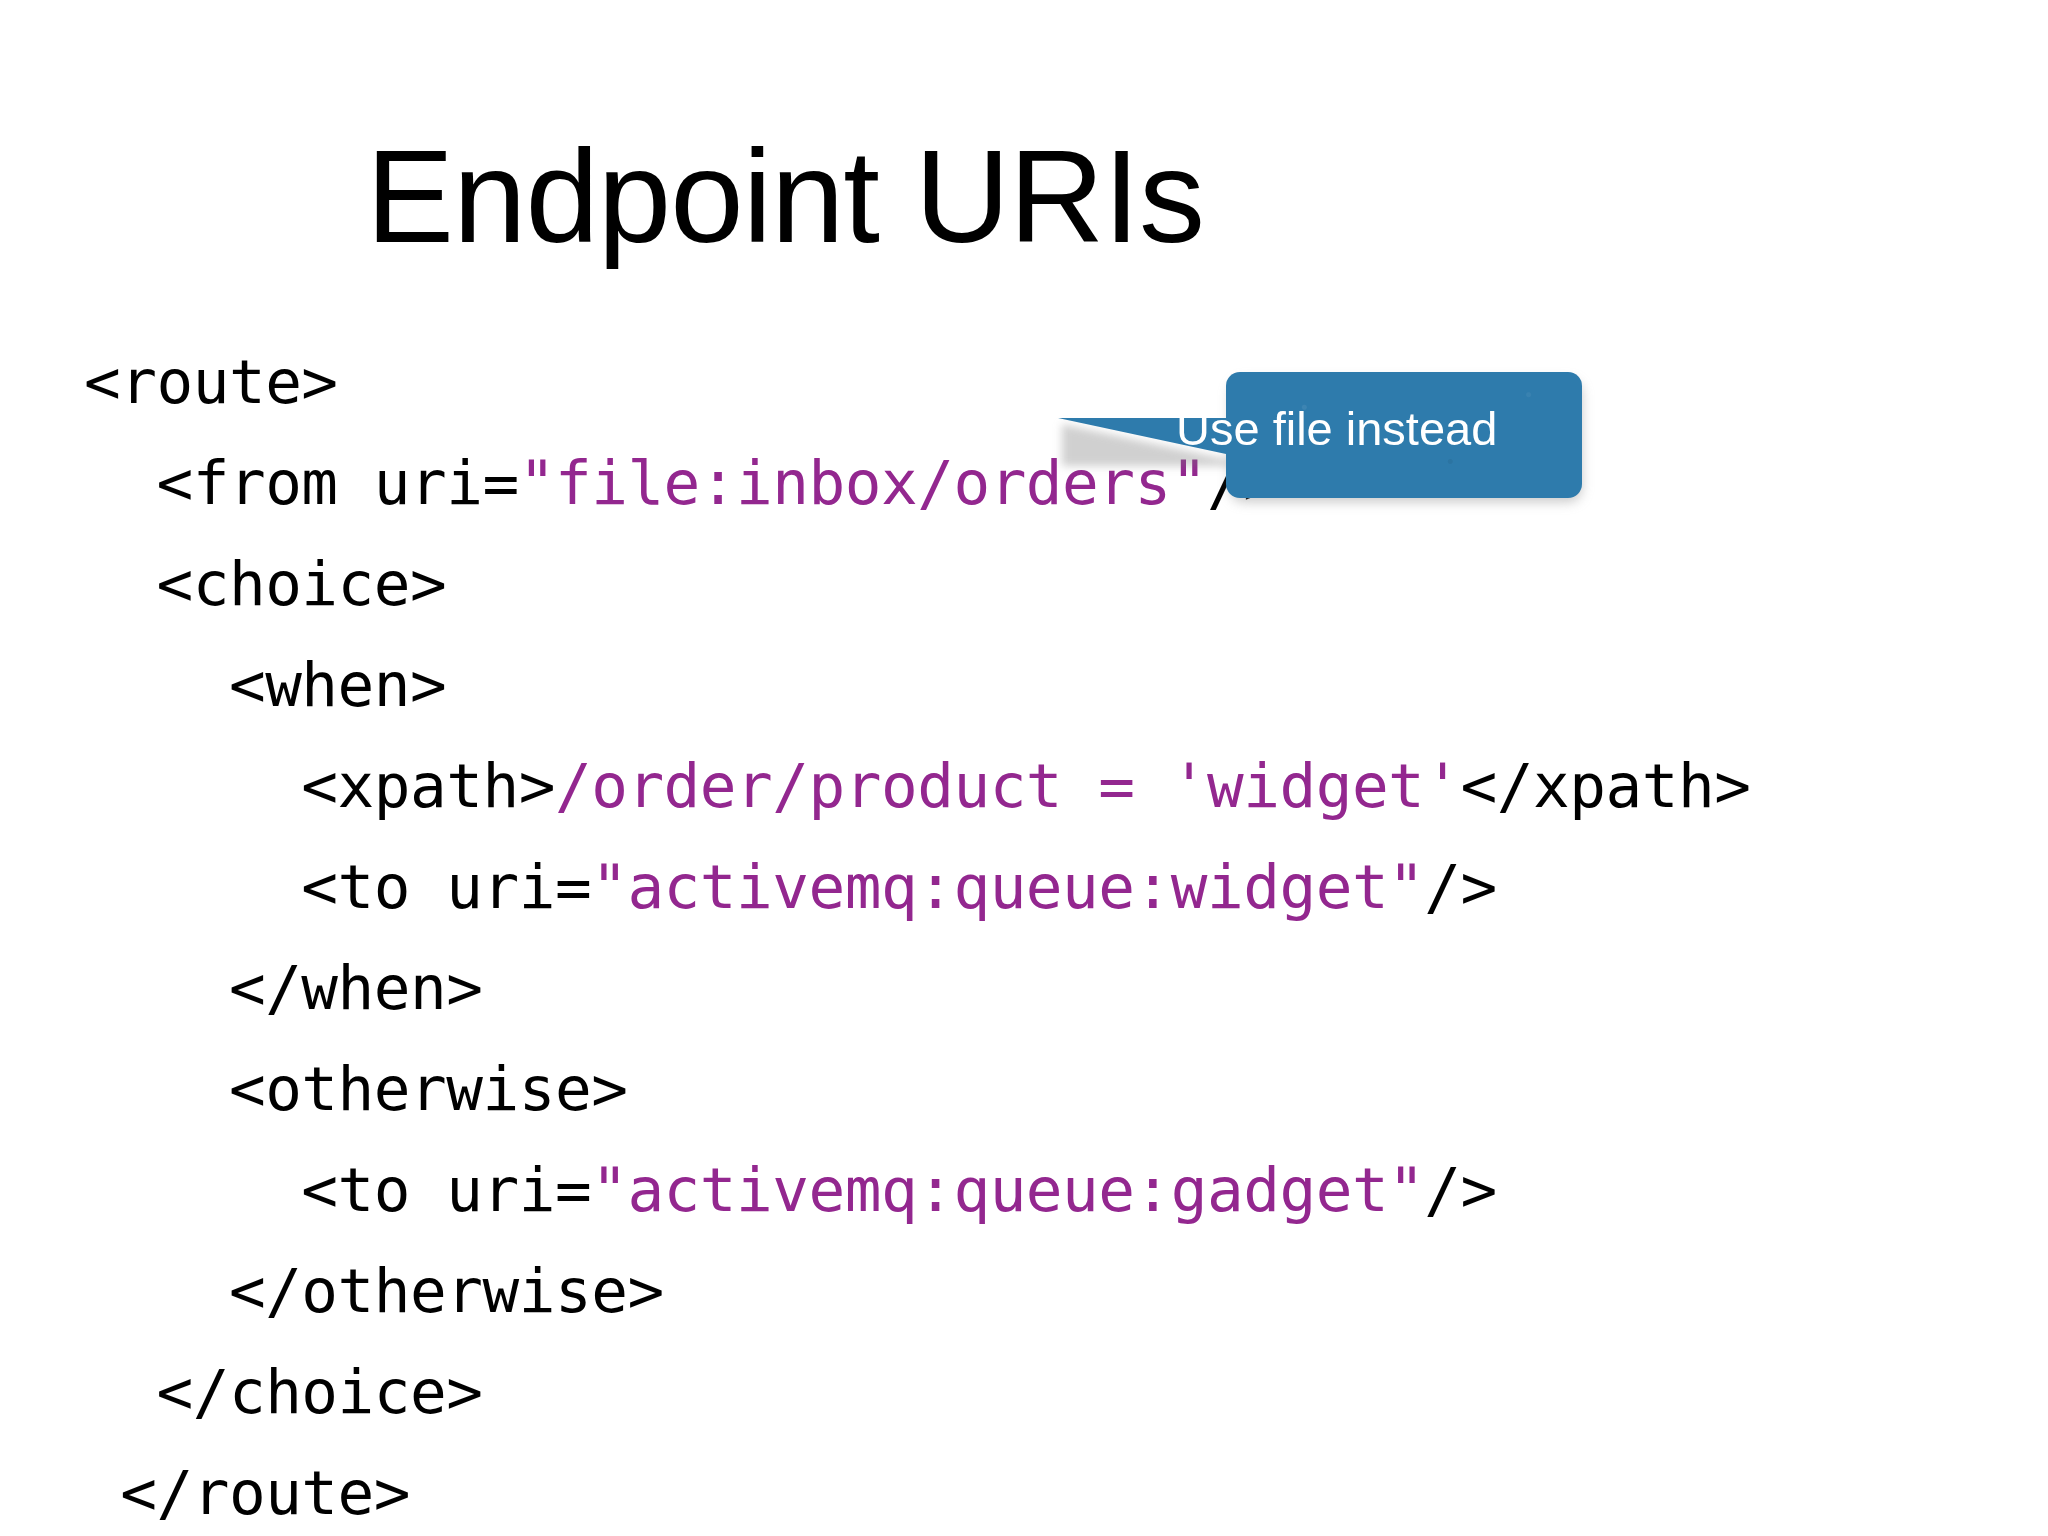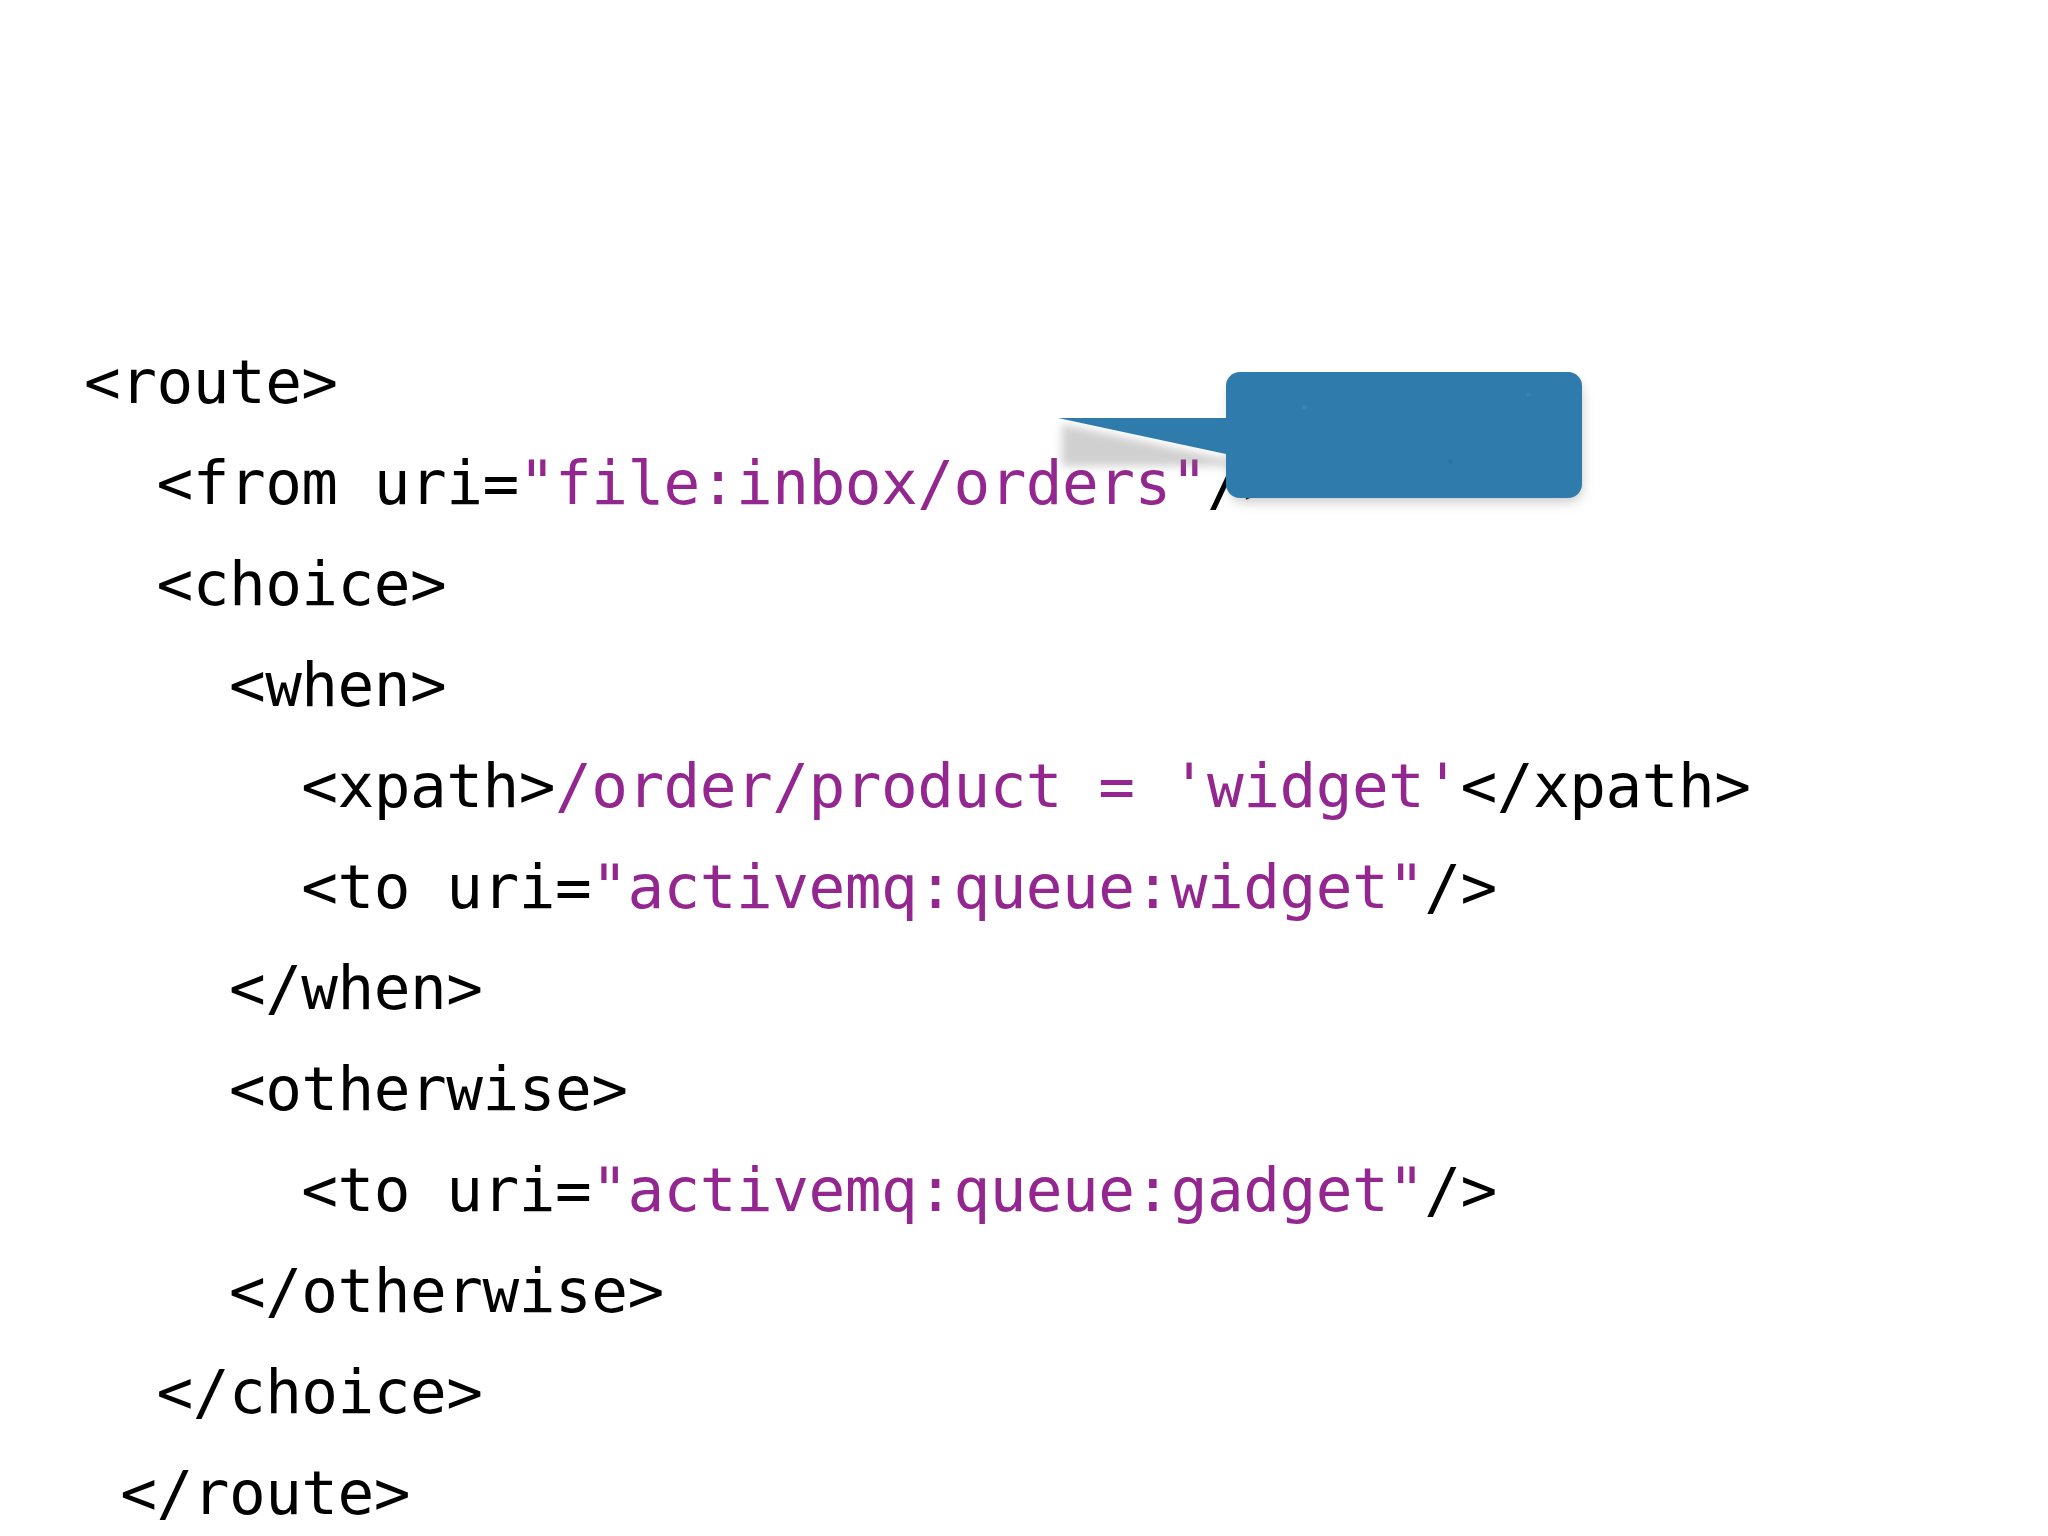--- a/index.html
+++ b/index.html
@@ -119,23 +119,25 @@
     color: #ffffff;
     white-space: nowrap;
     text-align: left;
   }
 </style>
 </head>
 <body>
 
 <div id="slide">
 
+  <div id="title">Endpoint URIs</div>
 
   <pre id="code"><div class="code-line"><span class="tok-tag">&lt;route&gt;</span></div><div class="code-line">  <span class="tok-tag">&lt;from uri=</span><span class="tok-val">"file:inbox/orders"</span><span class="tok-tag">/&gt;</span></div><div class="code-line">  <span class="tok-tag">&lt;choice&gt;</span></div><div class="code-line">    <span class="tok-tag">&lt;when&gt;</span></div><div class="code-line">      <span class="tok-tag">&lt;xpath&gt;</span><span class="tok-val">/order/product = 'widget'</span><span class="tok-tag">&lt;/xpath&gt;</span></div><div class="code-line">      <span class="tok-tag">&lt;to uri=</span><span class="tok-val">"activemq:queue:widget"</span><span class="tok-tag">/&gt;</span></div><div class="code-line">    <span class="tok-tag">&lt;/when&gt;</span></div><div class="code-line">    <span class="tok-tag">&lt;otherwise&gt;</span></div><div class="code-line">      <span class="tok-tag">&lt;to uri=</span><span class="tok-val">"activemq:queue:gadget"</span><span class="tok-tag">/&gt;</span></div><div class="code-line">    <span class="tok-tag">&lt;/otherwise&gt;</span></div><div class="code-line">  <span class="tok-tag">&lt;/choice&gt;</span></div><div class="code-line"><span class="tok-tag"> &lt;/route&gt;</span></div></pre>
 
   <div id="callout">
     <div id="callout-shadow"></div>
     <div id="callout-tail-shadow"></div>
     <div id="callout-tail"></div>
     <div id="callout-body"></div>
+    <div id="callout-text">Use file instead</div>
   </div>
 
 </div>
 
 </body></html>

